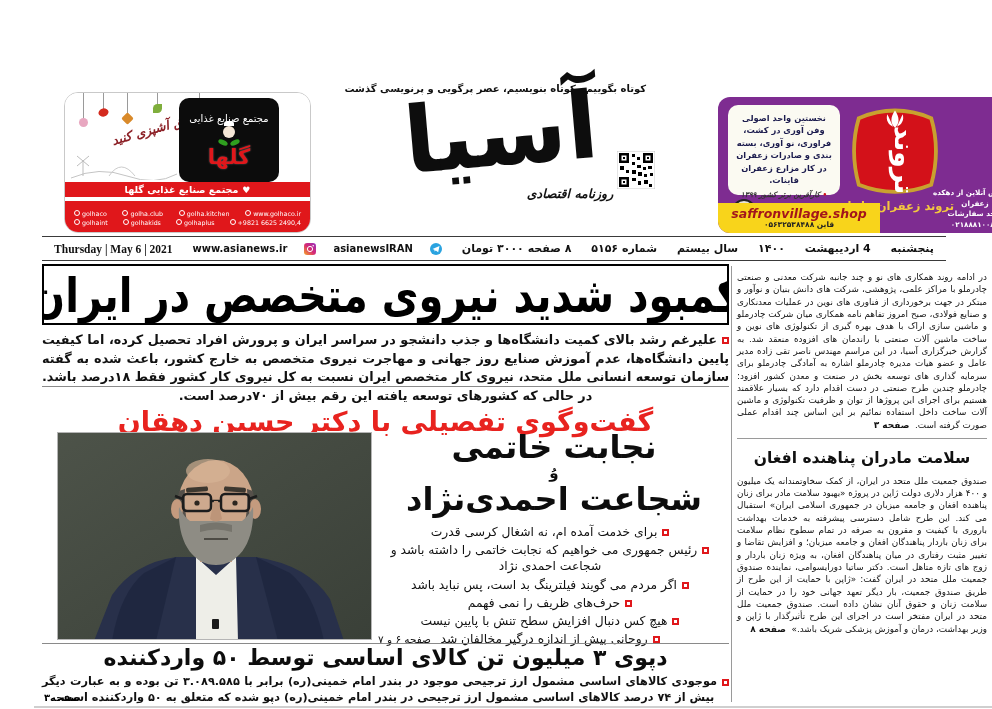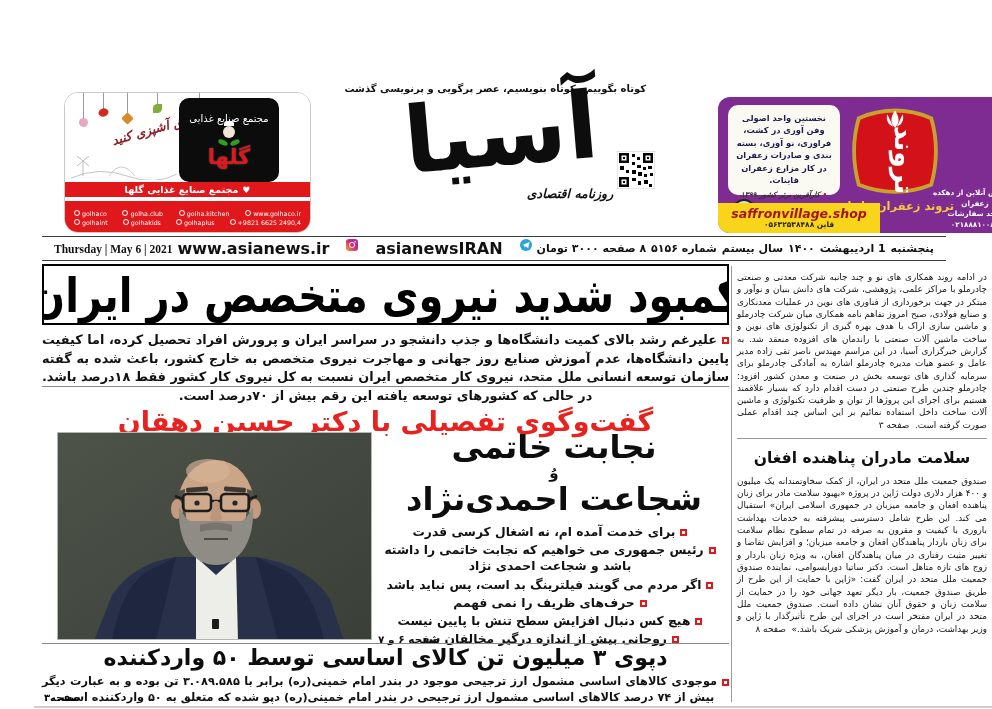--- a/index.html
+++ b/index.html
@@ -64,50 +64,50 @@
   .tv-site{direction:ltr;color:#a3151c;font-weight:bold;font-style:italic;font-size:12.5px}
   .tv-qaen{color:#222;font-size:7.5px;font-weight:bold}
   .tv-orders{position:absolute;right:4px;bottom:2px;width:102px;text-align:center;color:#fff;
              font-size:7.2px;font-weight:bold;line-height:1.5}
 
   
   .dateline{position:absolute;left:42px;top:236px;width:904px;height:25px;border-top:1.5px solid #3a3a3a;
             border-bottom:1.5px solid #3a3a3a;display:flex;align-items:center;justify-content:space-between;
             padding:0 12px;direction:rtl;font-size:11px;font-weight:bold;color:#111}
   .dl-en{font-family:"Liberation Serif","DejaVu Serif",serif;direction:ltr;font-size:11.5px}
-  .dl-web{display:flex;align-items:flex-start;gap:17px;direction:ltr;font-size:16px}
+  .dl-web{display:flex;align-items:flex-start;gap:17px;direction:ltr;font-size:10px}
   .dl-web .url{font-weight:bold}
 
   
   .vline{position:absolute;left:731px;top:266px;width:1px;height:436px;background:#9a9a9a}
   .right-col{position:absolute;left:737px;top:266px;width:250px;direction:rtl;color:#111}
   .rc-title{font-size:15.5px;font-weight:bold;text-align:center;line-height:1.45}
   .rc-body{margin-top:5px;font-size:8.8px;line-height:1.4;text-align:justify}
-  .rc-body .pref{font-weight:normal;font-size:9px}
+  .rc-body .pref{font-weight:bold;font-size:9px}
   .rc-div{border:none;border-top:1px solid #9a9a9a;margin:7px 0 8px}
 
   
   .head-box{position:absolute;left:42px;top:264px;width:687px;height:61px;border:2px solid #000;
             display:flex;align-items:center;justify-content:center;overflow:hidden}
   .head-box h1{font-size:40px;font-weight:bold;white-space:nowrap;transform:scaleY(1.18);direction:rtl}
   .lead-par{position:absolute;left:42px;top:331px;width:687px;direction:rtl;font-size:12.8px;font-weight:bold;
             line-height:1.45;text-align:justify;text-align-last:center;color:#111}
   .rsq{display:inline-block;width:7px;height:7px;border:2px solid #e0181c;background:#fff;
        margin-left:5px;vertical-align:middle}
   .rule{position:absolute;left:42px;width:687px;height:1px;background:#8a8a8a}
   .kicker{position:absolute;left:42px;top:406px;width:687px;text-align:center;color:#e8231f;
           font-size:27px;font-weight:bold;direction:rtl}
 
   
   .photo{position:absolute;left:57px;top:432px;width:315px;height:208px;border:1px solid #b5b5b5;overflow:hidden}
   .int-title{position:absolute;left:380px;top:429px;width:348px;text-align:center;direction:rtl;color:#0d0d0d}
   .int-title .t1{font-size:32px;font-weight:bold;line-height:1.15}
   .int-title .tc{font-size:15px;font-weight:bold;line-height:1.0}
   .int-title .t2{font-size:32px;font-weight:bold;line-height:1.15}
-  .bullets{position:absolute;left:372px;top:524px;width:356px;direction:rtl;font-size:12.3px;font-weight:bold;
+  .bullets{position:absolute;left:372px;top:524px;width:356px;direction:rtl;font-size:12.3px;font-weight:normal;
            text-align:center;line-height:1.32;color:#111}
   .bullets .bl{margin-bottom:2px}
   .bullets .last{position:relative}
   .bullets .pageref{position:absolute;left:6px;bottom:1px;font-size:10.5px}
 
   
   .bottom-head{position:absolute;left:42px;top:645px;width:687px;text-align:center;font-size:22px;
                font-weight:bold;direction:rtl;color:#0d0d0d}
   .bottom-lead{position:absolute;left:42px;top:674px;width:687px;direction:rtl;font-size:11.3px;
                font-weight:bold;line-height:1.45;text-align:justify;text-align-last:center;color:#111}
@@ -248,21 +248,21 @@
       <span class="tv-qaen">قاین ۰۵۶۳۲۵۳۸۴۸۸</span>
     </div>
     <div class="tv-orders">
       <div>سفارش آنلاین از دهکده زعفران</div>
       <div>واحد سفارشات ۰۲۱۸۸۸۱۰۰۸۸</div>
     </div>
   </div>
 
   <div class="dateline">
     <span>پنجشنبه</span>
-    <span>1 اردیبهشت</span>
+    <span>4 اردیبهشت</span>
     <span>۱۴۰۰</span>
     <span>سال بیستم</span>
     <span>شماره ۵۱۵۶</span>
     <span>۸ صفحه ۳۰۰۰ تومان</span>
     <span class="dl-web">
       <span class="url">www.asianews.ir</span>
       <svg width="12" height="12" viewBox="0 0 12 12">
         <defs>
             <linearGradient id="ig" x1="0" y1="1" x2="1" y2="0">
           <stop offset="0" stop-color="#f5a623"></stop>

